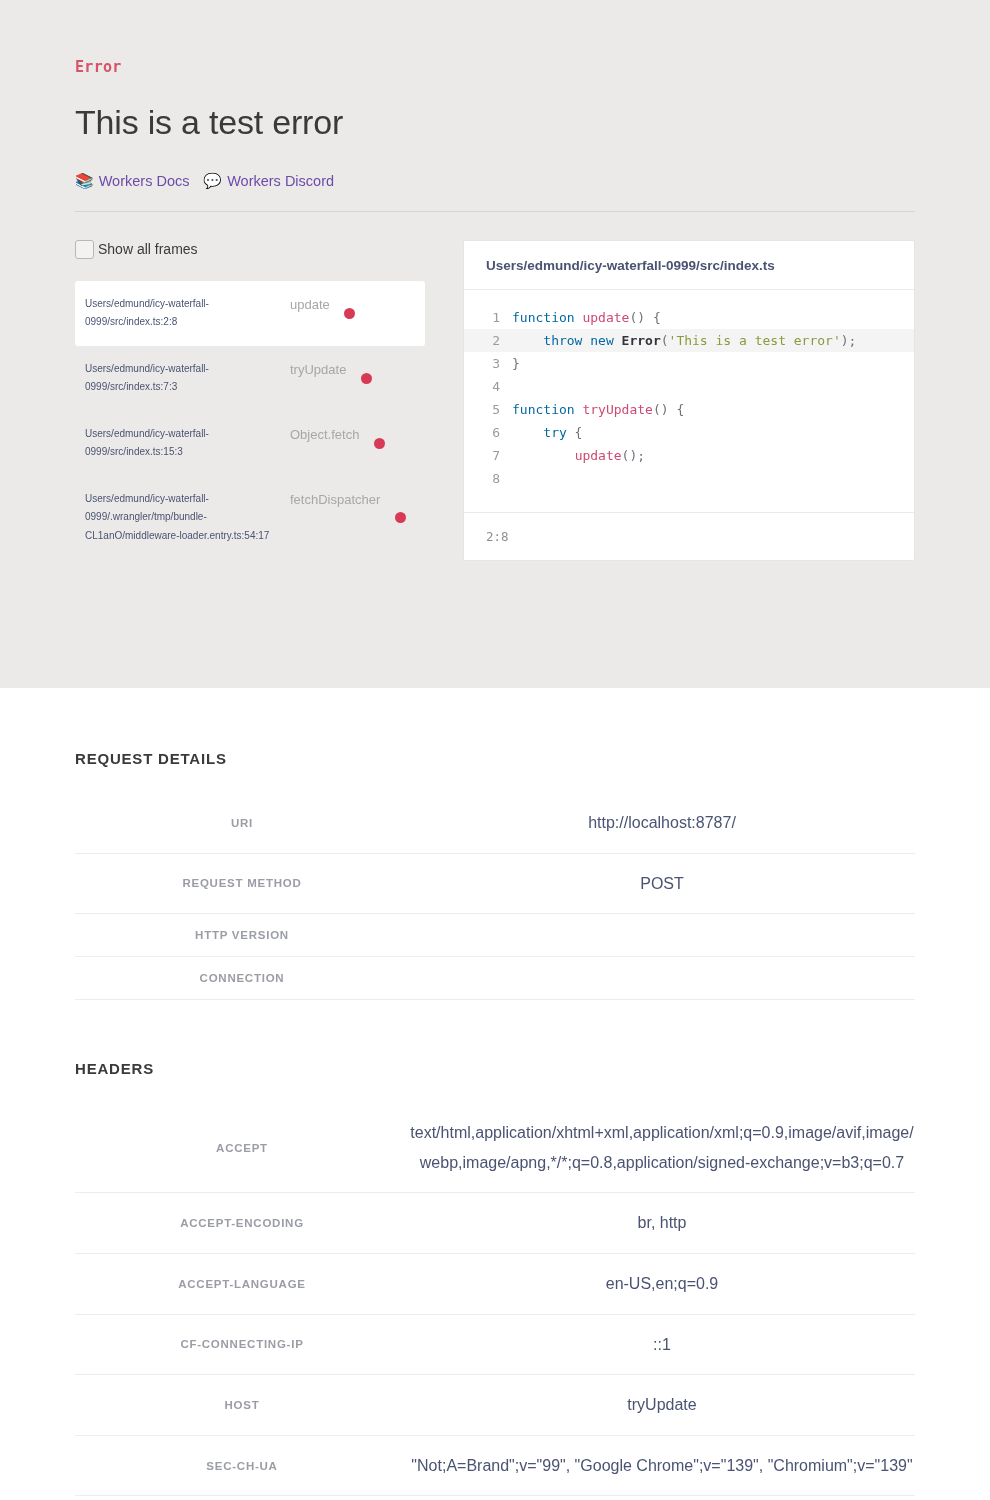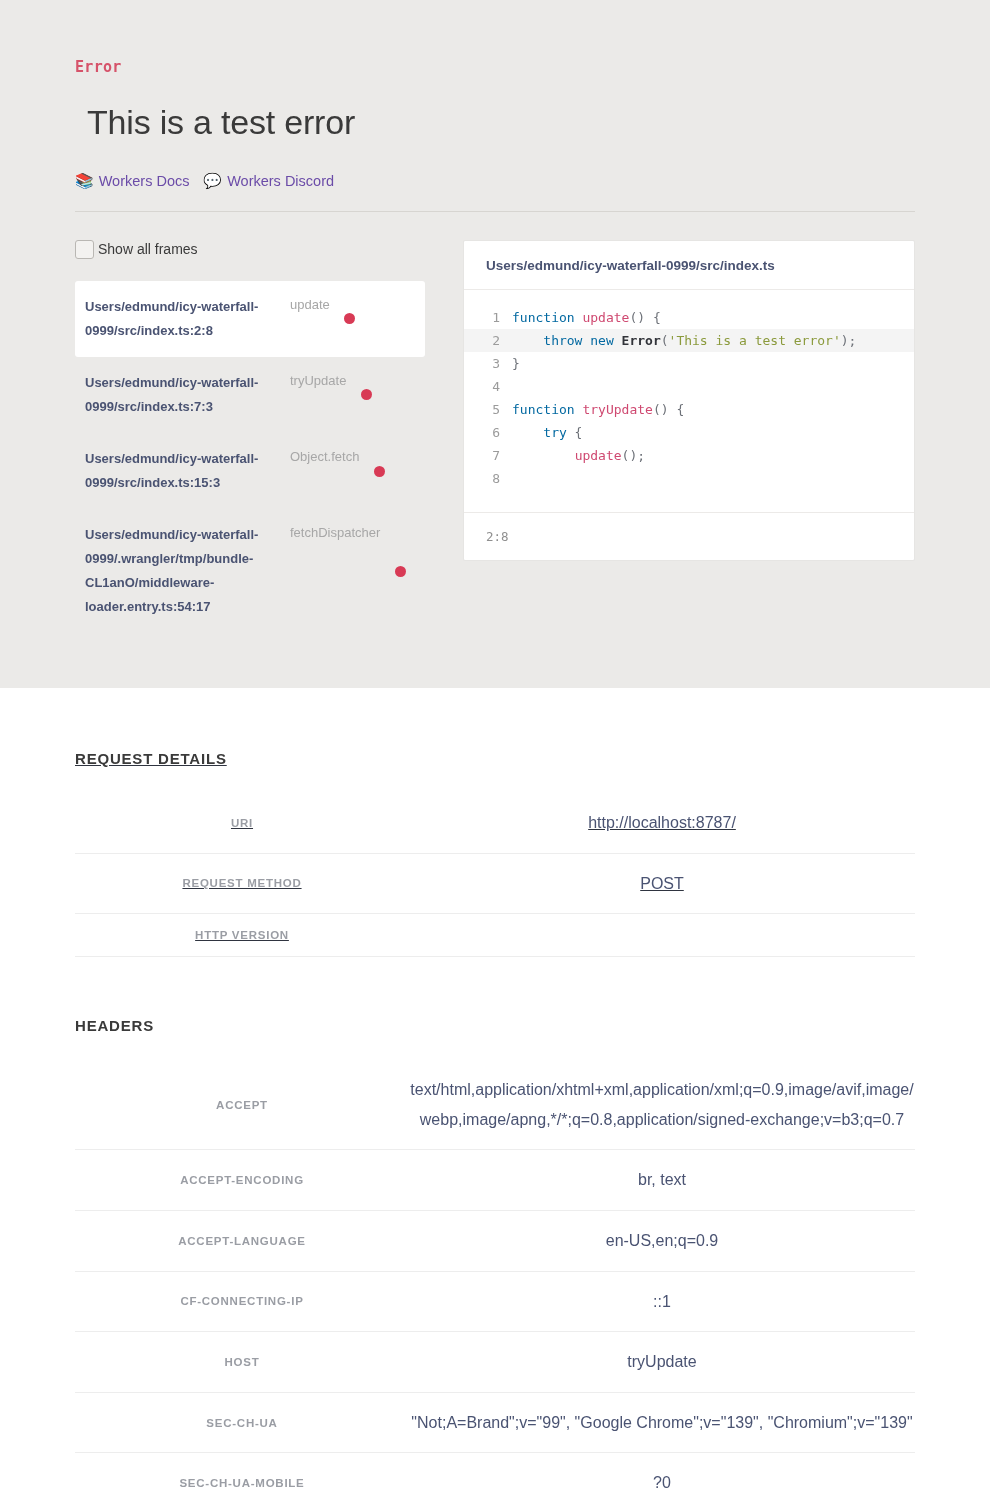--- a/index.html
+++ b/index.html
@@ -31,21 +31,21 @@
     font-size: 15px;
     color: #d6536a;
     letter-spacing: 0.3px;
     padding-top: 58px;
     margin: 0 0 0 0;
   }
   .error-title {
     font-size: 34px;
     font-weight: 300;
     color: #3a3a3a;
-    margin: 26px 0 0 12px;
+    margin: 26px 0 0 0;
     line-height: 1.2;
     letter-spacing: -0.2px;
   }
 
   .link-row {
     margin-top: 30px;
     display: flex;
     align-items: center;
     gap: 14px;
     font-size: 14.5px;
@@ -103,22 +103,22 @@
     padding: 14px 0 14px 10px;
     cursor: pointer;
     position: relative;
   }
   .frame.selected {
     background: #ffffff;
     border-radius: 3px;
   }
   .frame-path {
     flex: 1 1 auto;
-    font-size: 13px;
-    font-weight: bold;
+    font-size: 10px;
+    font-weight: normal;
     color: #4a5372;
     line-height: 1.85;
     word-break: break-word;
     padding-right: 8px;
     max-width: 205px;
   }
   .frame-fn {
     font-size: 13px;
     color: #a7a7a7;
     white-space: nowrap;
@@ -184,21 +184,21 @@
 
   
   .detail-section { width: 840px; margin: 0 auto; }
   .section-title {
     font-size: 15px;
     font-weight: bold;
     letter-spacing: 0.8px;
     color: #3a3a3a;
     margin: 0 0 26px 0;
   }
-  .req-block  { padding-top: 62px; text-decoration: underline; }
+  .req-block  { padding-top: 62px; }
   .hdr-block  { padding-top: 60px; padding-bottom: 10px; }
 
   .kv-table { width: 100%; border-collapse: collapse; }
   .kv-table tr { border-bottom: 1px solid #ededed; }
   .kv-table td { padding: 15px 0; vertical-align: middle; text-align: center; }
   .kv-key {
     width: 334px;
     font-size: 11.5px;
     font-weight: bold;
     letter-spacing: 0.75px;
@@ -327,35 +327,39 @@
           <td class="kv-val">http://localhost:8787/</td>
         </tr>
         <tr>
           <td class="kv-key">REQUEST METHOD</td>
           <td class="kv-val">POST</td>
         </tr>
         <tr>
           <td class="kv-key">HTTP VERSION</td>
           <td class="kv-val"></td>
         </tr>
+        <tr>
+          <td class="kv-key">CONNECTION</td>
+          <td class="kv-val"></td>
+        </tr>
       </tbody>
   </table>
 </div>
 
 <div class="detail-section hdr-block">
   <div class="section-title">HEADERS</div>
   <table class="kv-table">
     <tbody id="headers-rows">
         <tr>
           <td class="kv-key">ACCEPT</td>
           <td class="kv-val">text/html,application/xhtml+xml,application/xml;q=0.9,image/avif,image/webp,image/apng,*/*;q=0.8,application/signed-exchange;v=b3;q=0.7</td>
         </tr>
         <tr>
           <td class="kv-key">ACCEPT-ENCODING</td>
-          <td class="kv-val">br, text</td>
+          <td class="kv-val">br, http</td>
         </tr>
         <tr>
           <td class="kv-key">ACCEPT-LANGUAGE</td>
           <td class="kv-val">en-US,en;q=0.9</td>
         </tr>
         <tr>
           <td class="kv-key">CF-CONNECTING-IP</td>
           <td class="kv-val">::1</td>
         </tr>
         <tr>

